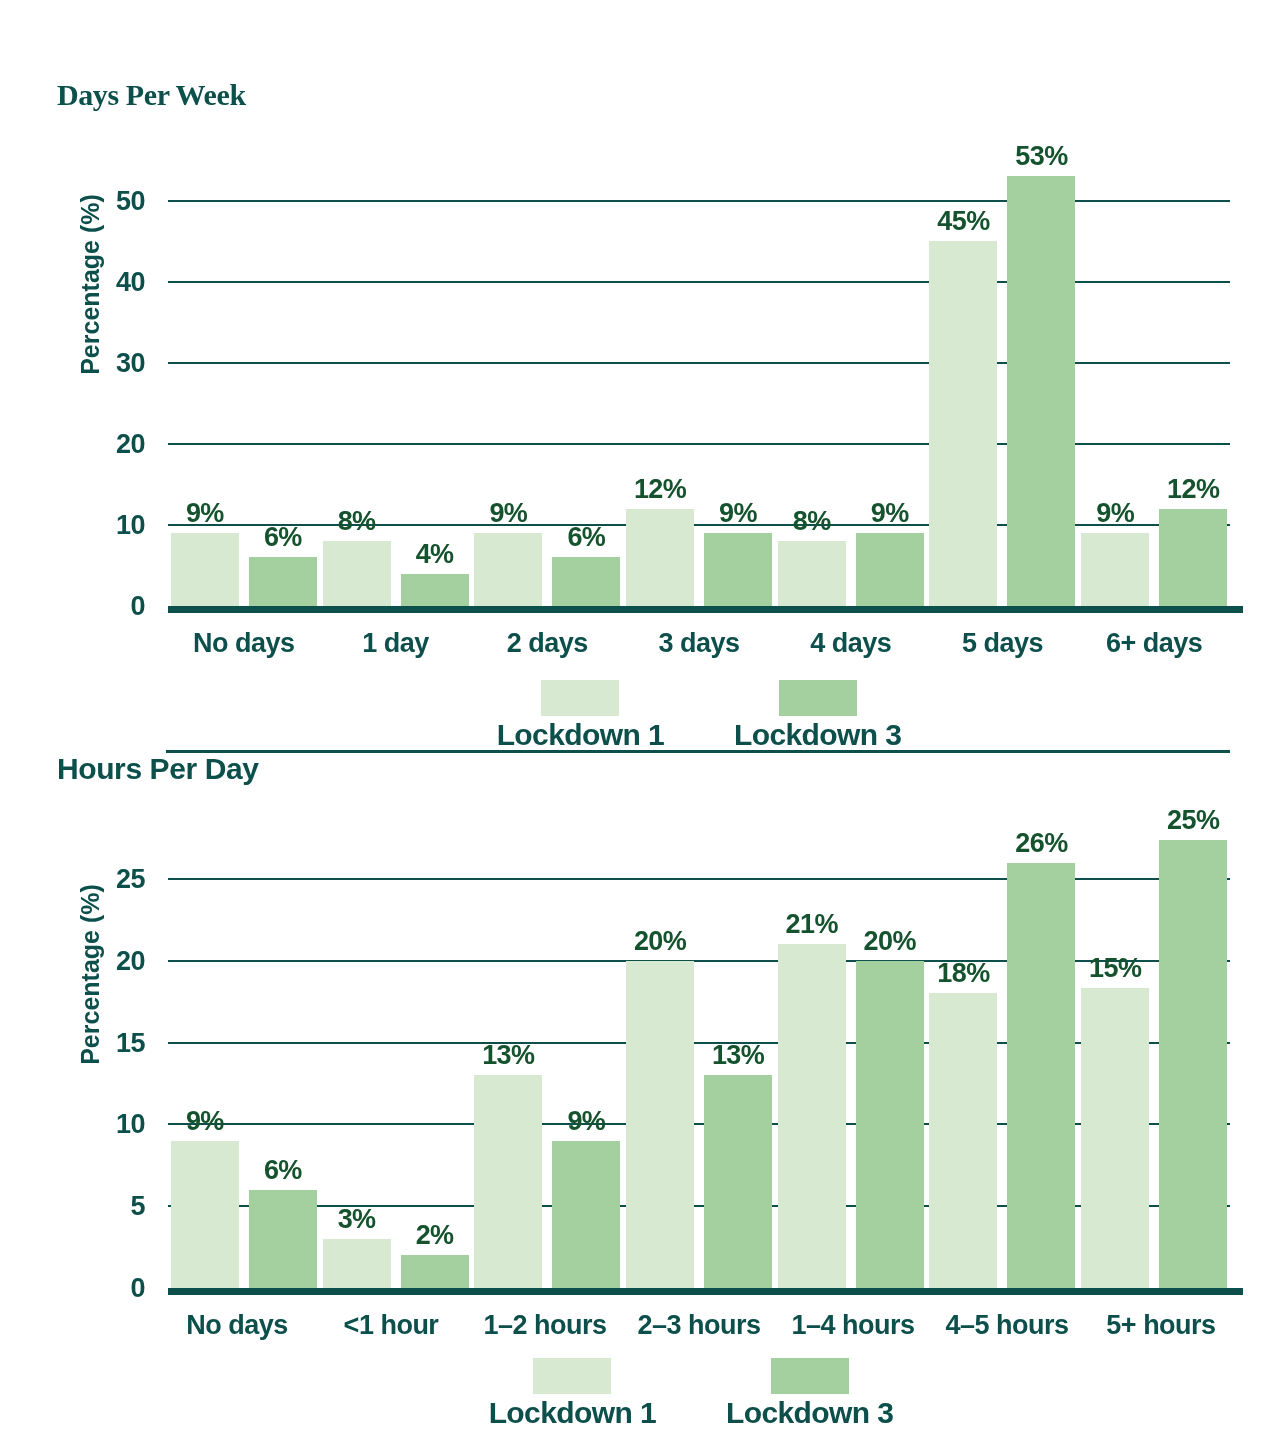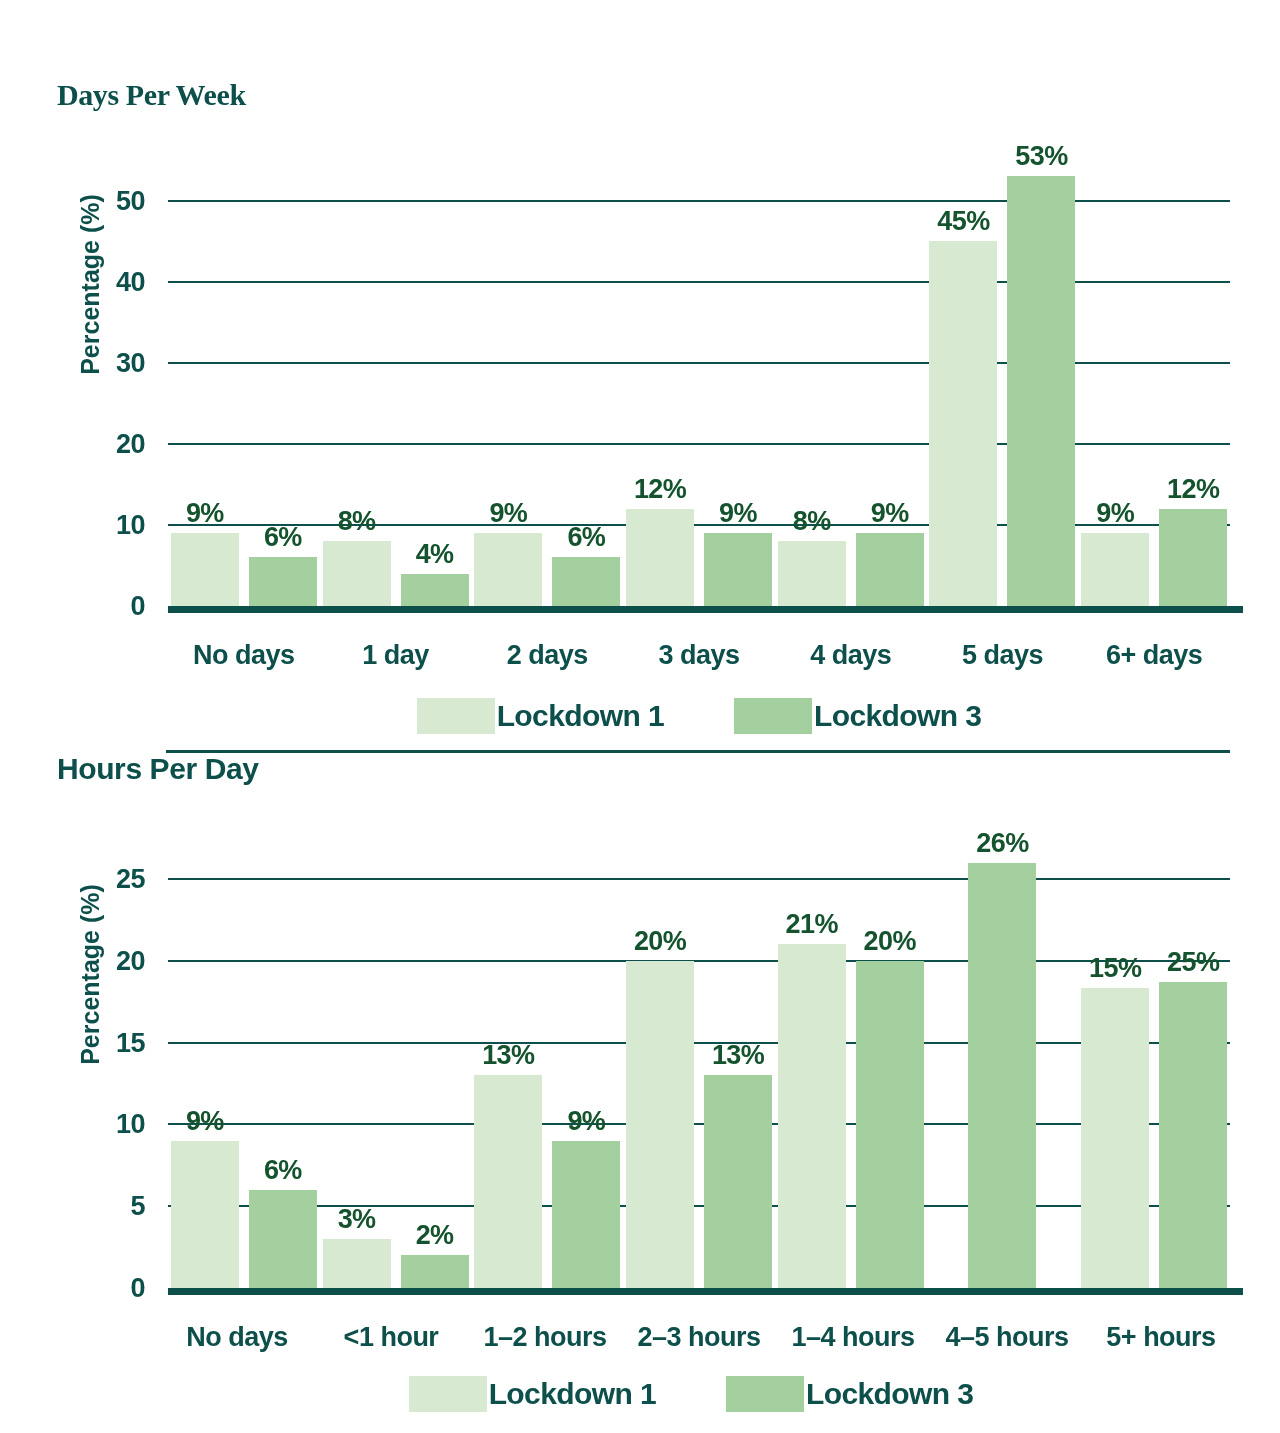--- a/index.html
+++ b/index.html
@@ -126,21 +126,20 @@
     font-weight: bold;
     color: #14532d;
     white-space: nowrap;
     letter-spacing: -0.6px;
   }
 
   
   .xlabels {
     position: absolute;
     display: flex;
-    margin-top: 12px;
   }
   .xlabel {
     flex: 1 1 0;
     text-align: center;
     font-size: 27px;
     font-weight: bold;
     color: #0c4f4b;
     letter-spacing: -0.5px;
     white-space: nowrap;
   }
@@ -150,20 +149,21 @@
     position: absolute;
     display: flex;
     align-items: center;
     justify-content: center;
     gap: 70px;
   }
   .legend-item {
     display: flex;
     align-items: center;
     gap: 2px;
+    flex-direction: column;
   }
   .swatch {
     width: 78px;
     height: 36px;
   }
   .swatch.s1 { background: #d8e9d2; }
   .swatch.s2 { background: #a4cf9f; }
   .legend-text {
     font-size: 30px;
     font-weight: bold;
@@ -391,33 +391,38 @@
             </div>
           </div>
           <div class="bar-wrap">
             <div class="bar s2" style="height: 327.273px;">
               <span class="bar-label">20%</span>
             </div>
           </div>
         </div>
         <div class="group">
           <div class="bar-wrap">
+            <div class="bar s1" style="height: 294.545px;">
+              <span class="bar-label">18%</span>
+            </div>
+          </div>
+          <div class="bar-wrap">
             <div class="bar s2" style="height: 425.455px;">
               <span class="bar-label">26%</span>
             </div>
           </div>
         </div>
         <div class="group">
           <div class="bar-wrap">
             <div class="bar s1" style="height: 300px;">
               <span class="bar-label">15%</span>
             </div>
           </div>
           <div class="bar-wrap">
-            <div class="bar s2" style="height: 306px;">
+            <div class="bar s2" style="height: 448px;">
               <span class="bar-label">25%</span>
             </div>
           </div>
         </div>
       </div>
   </div>
 
   <div class="baseline" style="left:168px; top:1288px; width:1075px;"></div>
 
   <div class="xlabels" id="xlabels-1" style="left:160px; top:1310px; width:1078px;">

